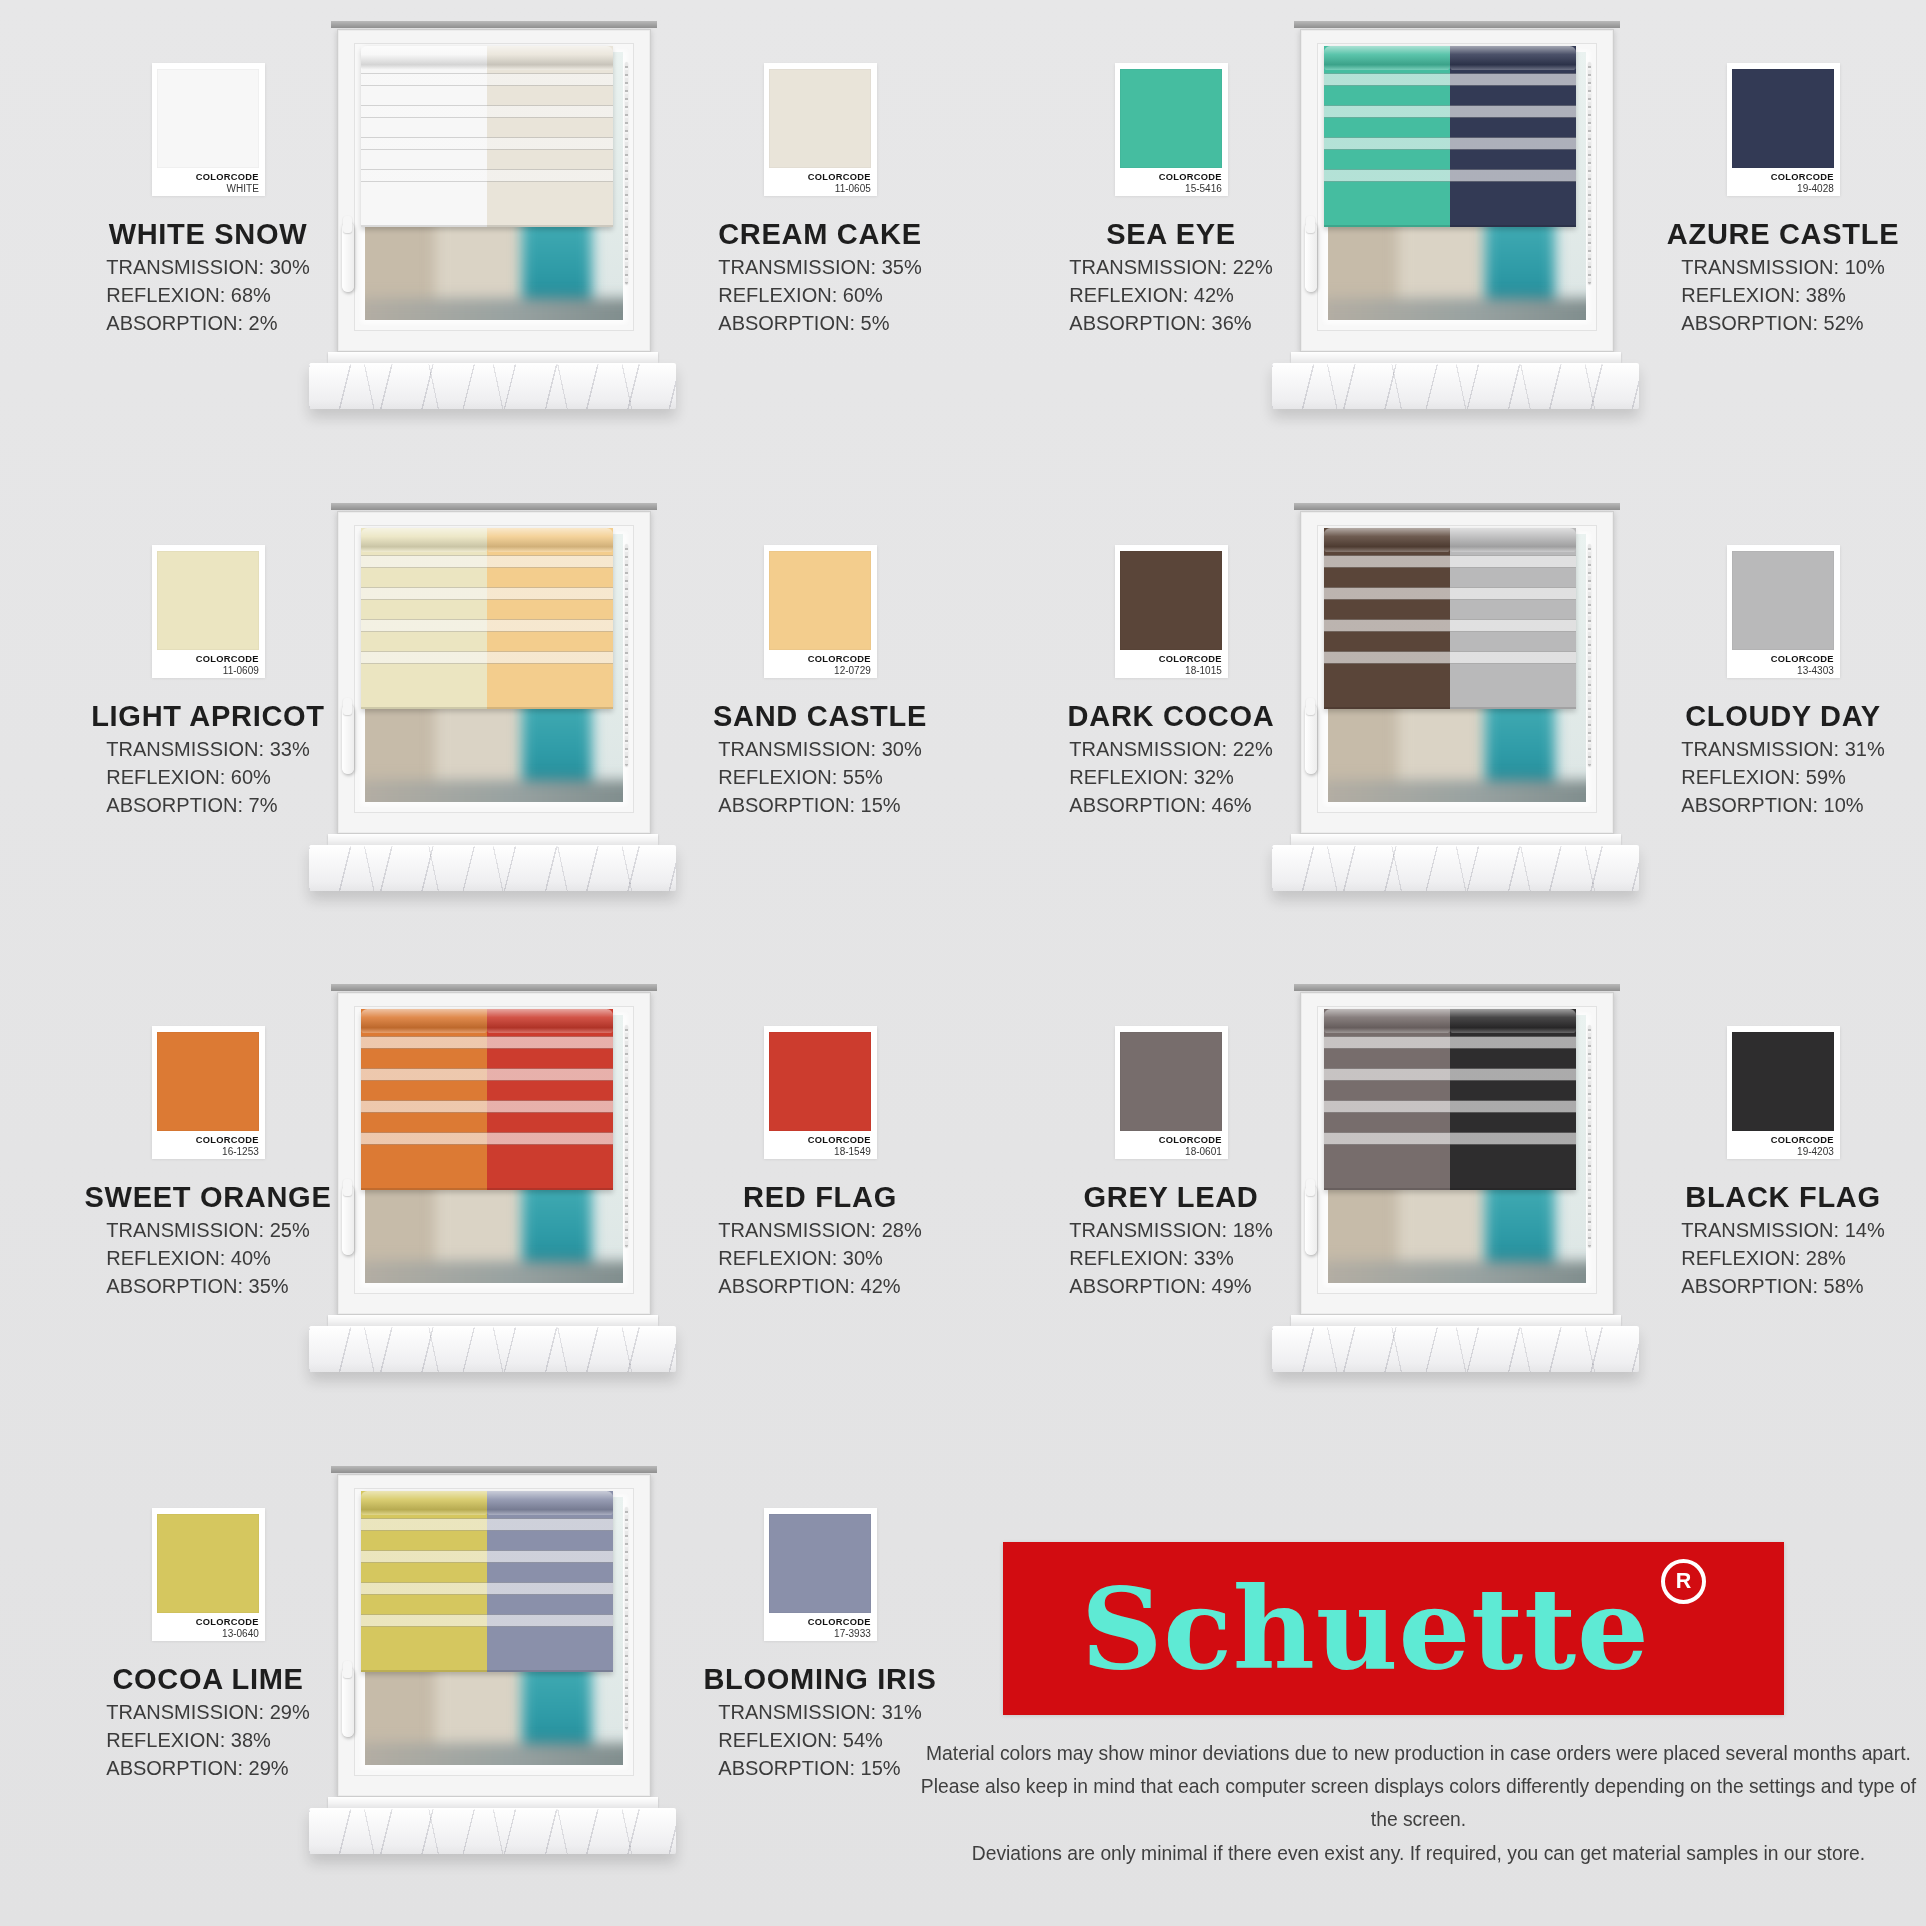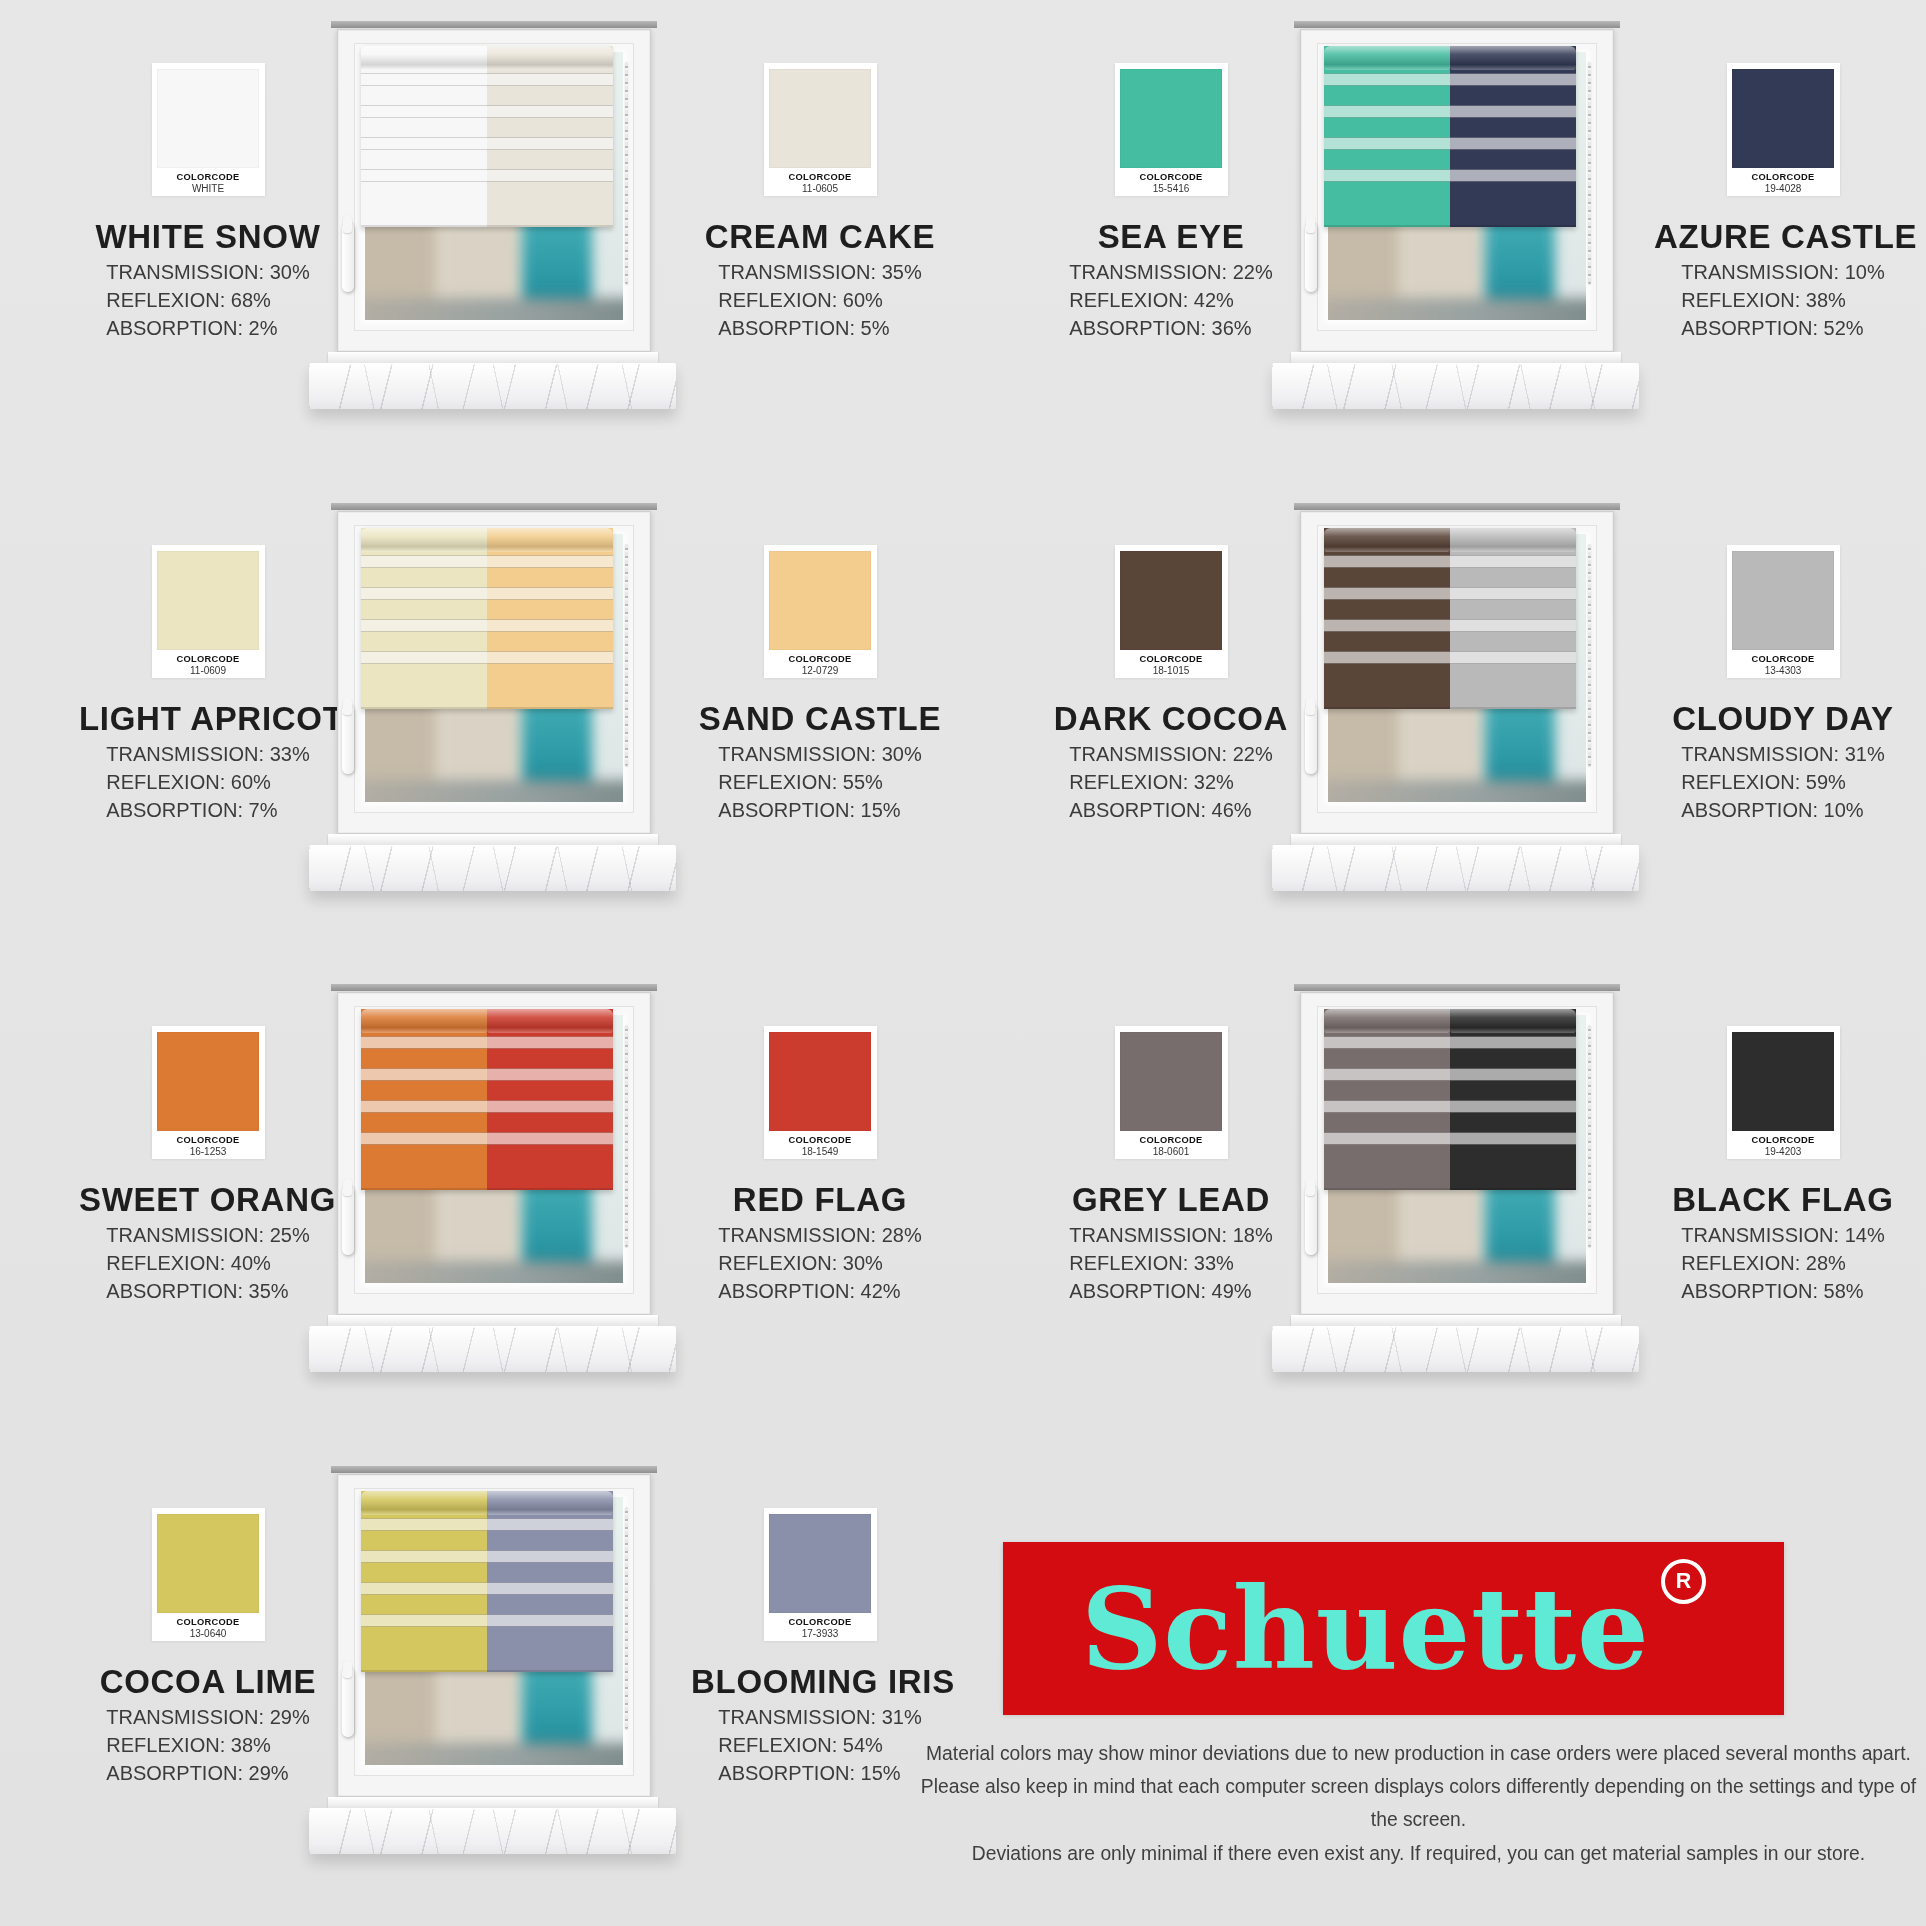--- a/index.html
+++ b/index.html
@@ -5,25 +5,25 @@
   html,body{margin:0;padding:0;background:#e6e6e7;}
   .canvas{position:relative;width:1926px;height:1926px;background:linear-gradient(180deg,#e7e7e8 0%,#e4e4e5 60%,#e2e2e3 100%);overflow:hidden;font-family:"Liberation Sans",sans-serif;color:#222;}
   .group{position:absolute;width:963px;height:482px;}
   .g1{left:0}.g2{left:963px}
   .r1{top:0}.r2{top:482px}.r3{top:963px}.r4{top:1445px}
 
   
   .swatch-block{position:absolute;width:258px;text-align:center;}
   .sb-left{left:79px;top:63px;}
   .sb-right{left:691px;top:63px;}
-  .swatch-card{width:113px;height:133px;margin:0 auto;background:#fff;box-sizing:border-box;padding:5.7px 5.7px 0;text-align:center;box-shadow:0 0.7px 2.9px rgba(0,0,0,.10);}
+  .swatch-card{width:113px;height:133px;margin:0 auto;background:#fff;box-sizing:border-box;padding:5.7px 5.7px 0;text-align:right;box-shadow:0 0.7px 2.9px rgba(0,0,0,.10);}
   .swatch-color{width:102px;height:99px;box-shadow:inset 0 0 0 0.7px rgba(0,0,0,.04);}
   .cc-label{font-size:9.3px;font-weight:700;letter-spacing:0.3px;margin-top:4.3px;color:#111;}
   .cc-code{font-size:10px;color:#333;margin-top:0.7px;}
-  .color-name{margin:21.5px 0 2.9px;font-size:33px;font-weight:700;letter-spacing:0.7px;color:#1e1e1e;white-space:nowrap;}
+  .color-name{margin:21.5px 0 2.9px;font-size:29px;font-weight:700;letter-spacing:0.7px;color:#1e1e1e;white-space:nowrap;}
   .stats{display:inline-block;text-align:left;font-size:20px;line-height:1.40;color:#3b3b3b;}
 
   
   .window-unit{position:absolute;left:305px;top:11.5px;width:380px;height:464px;}
   .frame{position:absolute;left:32px;top:17px;width:312px;height:321px;background:#f5f5f5;border:1.4px solid #cfcfcf;box-shadow:0 2.1px 5.7px rgba(0,0,0,.16), inset 0 0 0 0.7px #e9e9e9;}
   .frame::before{content:"";position:absolute;left:-7.2px;right:-7.2px;top:-8.6px;height:7.2px;background:linear-gradient(180deg,#b9b9b9,#8f8f8f);}
   .sash{position:absolute;left:16px;right:16px;top:13px;bottom:20px;background:#fdfdfd;border:0.7px solid #e2e2e2;box-shadow:inset 0 0 0 4.3px #f8f8f8, inset 0 0 11.5px rgba(0,0,0,.07);}
   .glass{position:absolute;left:10px;right:10px;top:8.6px;bottom:10px;overflow:hidden;background:linear-gradient(180deg,#eaf2f0,#e2ebe9 55%,#dde6e5);}
   .city div{position:absolute;filter:blur(6.4px);}
   .city .bl{left:-6%;bottom:-5%;width:40%;height:58%;background:#c6bba9;}

